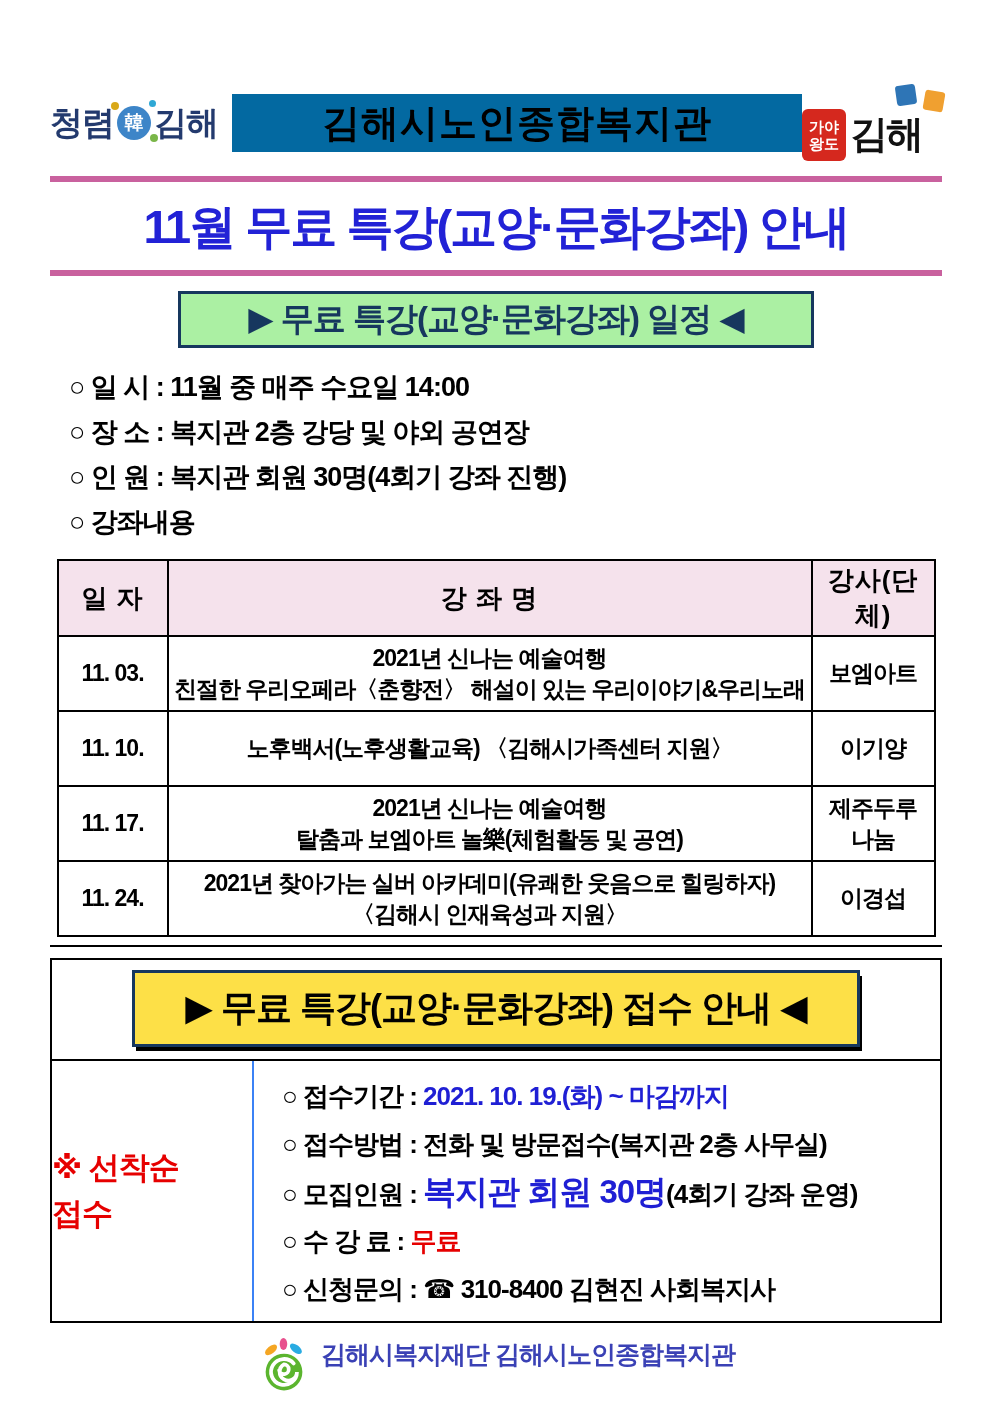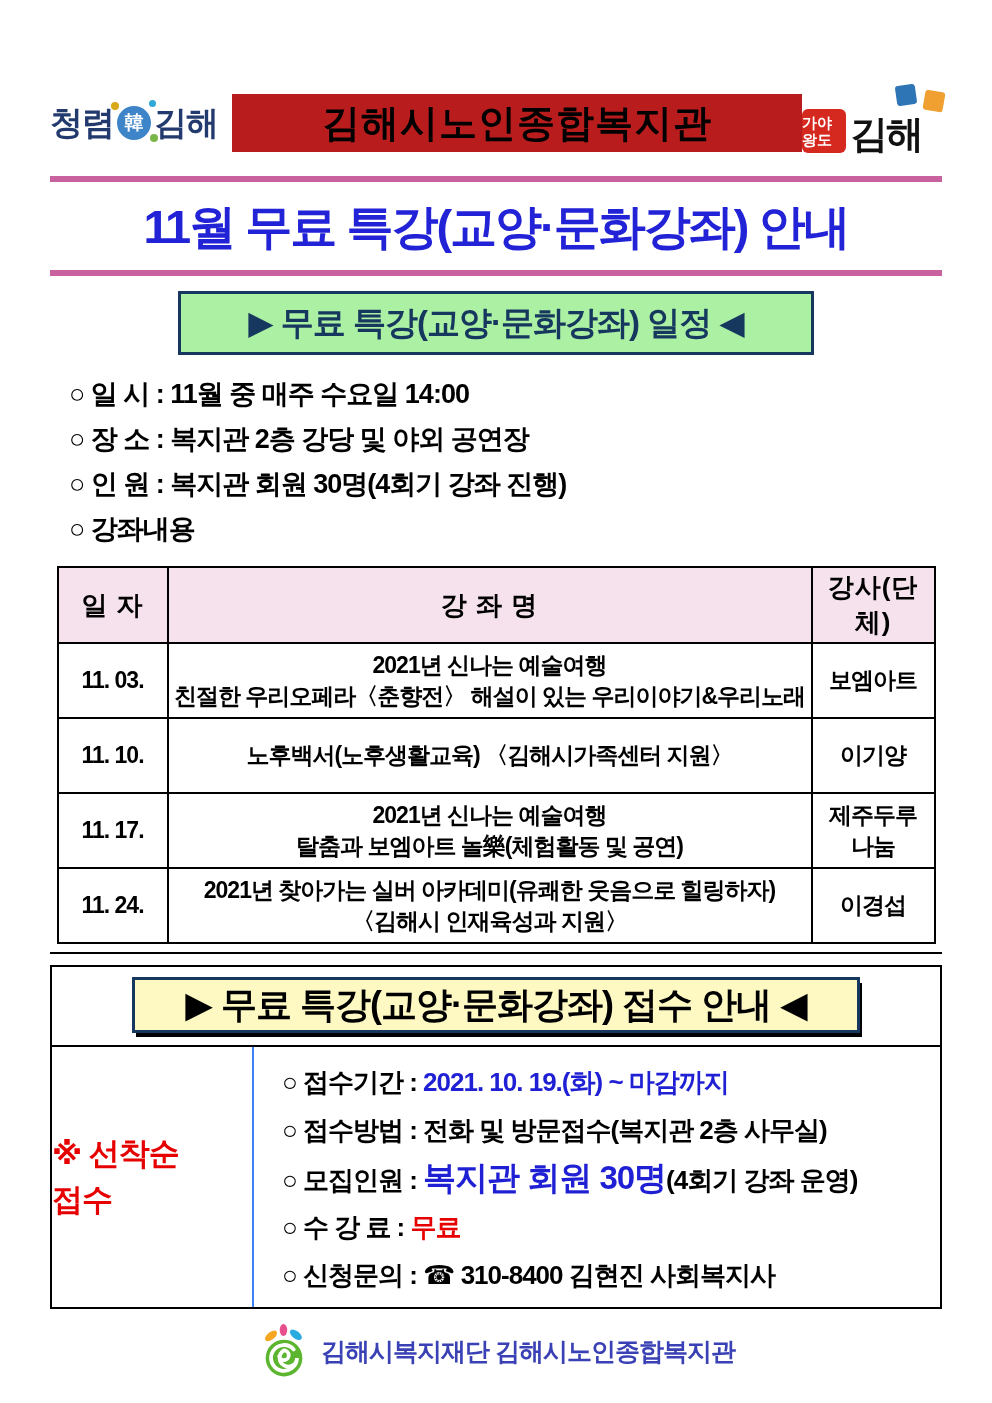--- a/index.html
+++ b/index.html
@@ -18,47 +18,47 @@
     position: relative; display: inline-flex; align-items: center; justify-content: center;
     width: 34px; height: 34px; border-radius: 50%; background: #3D85C8;
     color: #fff; font-size: 19px; margin: 0 3px; flex: none;
   }
   .dot { position: absolute; border-radius: 50%; }
   .dot-yellow { width: 8px; height: 8px; background: #D9A818; left: -6px; top: -4px; }
   .dot-blue   { width: 7px; height: 7px; background: #2FA8D5; right: -5px; top: -6px; }
   .dot-green  { width: 8px; height: 8px; background: #7AB648; right: -7px; bottom: -2px; }
 
   .center-banner {
-    flex: none; width: 570px; height: 58px; background: #b91c1c;
+    flex: none; width: 570px; height: 58px; background: #0369a1;
     display: flex; align-items: center; justify-content: center;
   }
   .center-banner span { font-size: 38px; font-weight: bold; color: #000; letter-spacing: 1px; }
 
   .logo-right { position: relative; width: 150px; height: 76px; flex: none; }
   .stamp {
-    position: absolute; left: 0; top: 24px; width: 44px; height: 44px; background: #D5281E;
+    position: absolute; left: 0; top: 24px; width: 44px; height: 52px; background: #D5281E;
     border-radius: 6px; color: #fff; display: flex; flex-direction: column;
-    justify-content: center; font-size: 15px; line-height: 17px; font-weight: bold;
+    align-items: center; justify-content: center; font-size: 15px; line-height: 17px; font-weight: bold;
   }
   .gimhae-cal { position: absolute; left: 48px; top: 24px; font-size: 38px; font-weight: 900; color: #111; letter-spacing: -2px; }
   .minisq { position: absolute; width: 20px; height: 20px; border-radius: 3px; }
   .minisq-blue { background: #2E75B6; right: 36px; top: 0; transform: rotate(-8deg); }
   .minisq-orange { background: #F0A030; right: 8px; top: 6px; transform: rotate(10deg); }
 
   
   .rule { height: 6px; background: #C9619E; margin-top: 15px; }
   .rule2 { margin-top: 7px; }
   .main-title {
     margin-top: 9px; text-align: center; color: #2222D6;
     font-size: 47px; font-weight: 900; letter-spacing: -2px; line-height: 72px;
   }
 
   
   .green-banner {
-    margin: 15px auto 0 auto; width: 636px; height: 64px;
+    margin: 15px auto 0 auto; width: 636px; height: 57px;
     background: #ABF0A3; border: 3px solid #16375E;
     display: flex; align-items: center; justify-content: center;
   }
   .green-banner span { color: #16375E; font-size: 33px; font-weight: 900; letter-spacing: -1px; }
 
   
   .bullets { margin: 17px 0 0 10px; }
   .bullets div { font-size: 27px; font-weight: 900; line-height: 45px; letter-spacing: -1px; margin-left: 9px; }
 
   
@@ -73,41 +73,41 @@
   .col-course { width: 644px; }
   .col-teacher { width: 123px; }
   td.date { font-size: 24px; letter-spacing: 0; }
   .two-line { line-height: 31px; }
 
   .under-table-line { height: 2px; background: #000; margin-top: 8px; }
 
   
   .reg-box { margin-top: 11px; border: 2px solid #000; }
   .yellow-banner {
-    width: 728px; height: 56px; margin: 10px auto 12px auto;
-    background: #fef9c3; border: 3px solid #16375E;
+    width: 728px; height: 77px; margin: 10px auto 12px auto;
+    background: #fde047; border: 3px solid #16375E;
     box-shadow: 3px 5px 0 -1px #000;
     display: flex; align-items: center; justify-content: center;
   }
   .yellow-banner span { font-size: 36px; font-weight: 900; color: #000; letter-spacing: -1px; }
 
   .reg-body { display: flex; border-top: 2px solid #000; min-height: 262px; }
   .reg-side {
     width: 202px; flex: none; border-right: 2px solid #3b82f6;
     display: flex; flex-direction: column; justify-content: center;
     color: #E60000; font-size: 31px; font-weight: 900; line-height: 46px; letter-spacing: -1px;
   }
   .reg-rows { flex: 1; padding: 15px 6px 12px 28px; display: flex; flex-direction: column; justify-content: space-between; }
   .reg-row { font-size: 26px; font-weight: 700; letter-spacing: -1px; line-height: 40px; white-space: nowrap; }
   .blue-val { color: #1F1FD4; }
   .big-blue { color: #1F1FD4; font-size: 33px; }
   .red-val { color: #E60000; }
 
   
-  .footer { margin-top: 15px; display: flex; align-items: center; justify-content: center; gap: 10px; }
+  .footer { margin-top: 15px; display: flex; justify-content: center; gap: 10px; }
   .footer-text { color: #3A41B5; font-size: 25px; font-weight: 900; letter-spacing: -1px; }
 </style>
 </head>
 <body>
 
 <div class="page">
 
   <div class="top-header">
     <div class="logo-left">
       <span class="cal">청렴</span>

